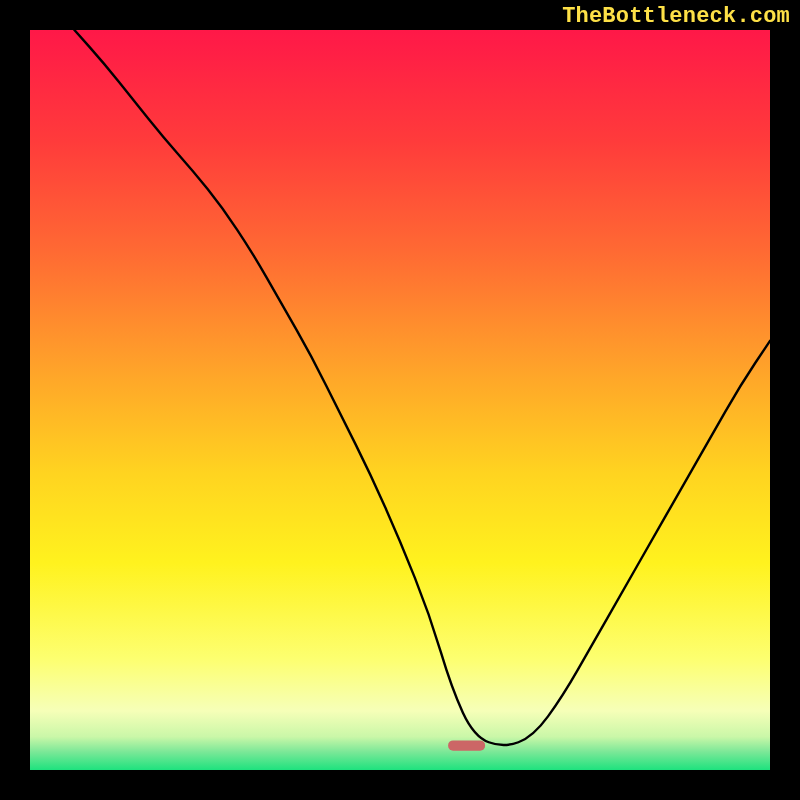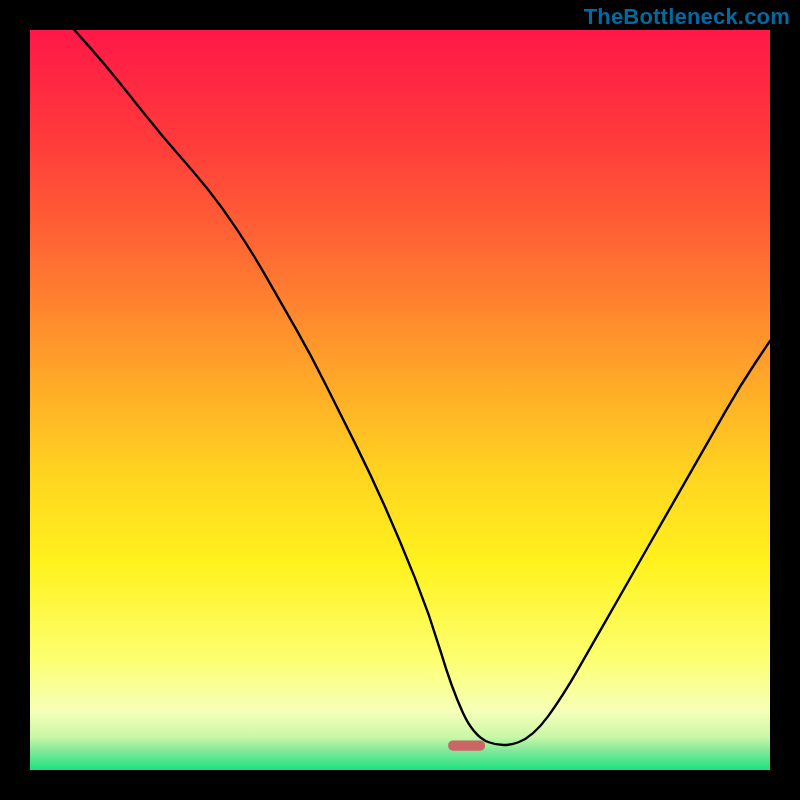--- a/index.html
+++ b/index.html
@@ -12,24 +12,24 @@
   }
   .chart-container {
     position: relative;
     width: 800px;
     height: 800px;
   }
   .attribution {
     position: absolute;
     top: 4px;
     right: 10px;
-    font-family: Liberation Sans, sans-serif;
+    font-family: Liberation Mono, monospace;
     font-size: 22px;
     font-weight: bold;
-    color: #0369a1;
+    color: #fde047;
     letter-spacing: 0.2px;
     z-index: 10;
   }
   svg {
     display: block;
   }
 </style>
 </head>
 <body>
 

